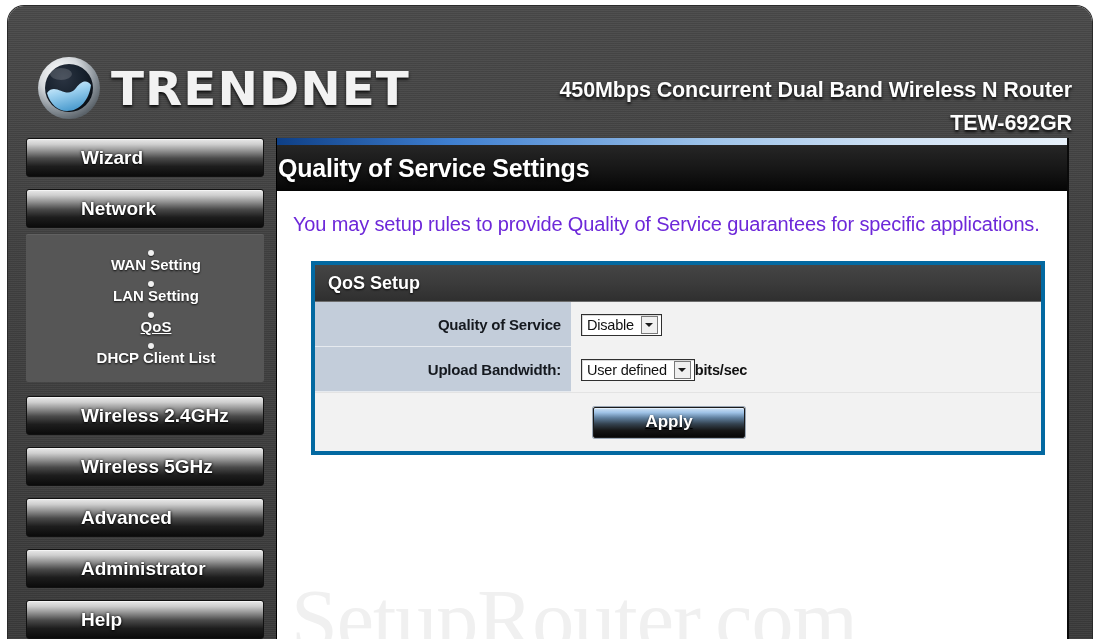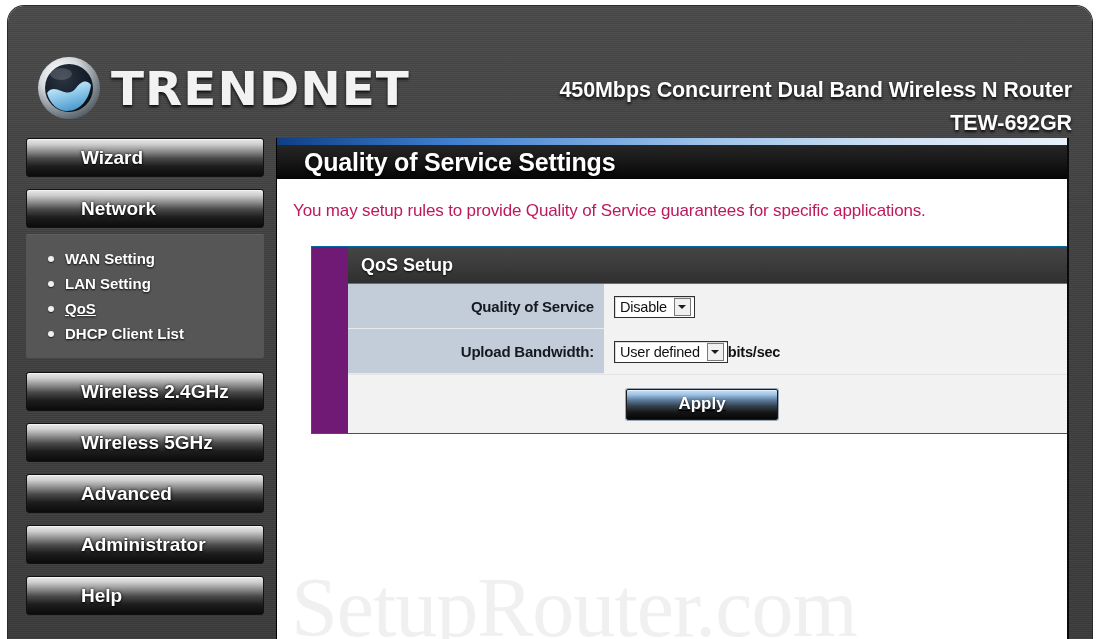--- a/index.html
+++ b/index.html
@@ -119,20 +119,21 @@
     border-radius: 2px;
     margin: -6px 0 14px 0;
     padding: 12px 0 12px 0;
     box-shadow: inset 0 1px 0 rgba(255,255,255,0.07);
   }
   .sub-item {
     display: flex;
     align-items: center;
     padding: 4px 0 4px 22px;
     cursor: pointer;
+    flex-direction: column;
   }
   .sub-bullet {
     width: 6px;
     height: 6px;
     border-radius: 50%;
     background: #f0f0f0;
     margin-right: 11px;
     flex: 0 0 auto;
     box-shadow: 0 1px 1px rgba(0,0,0,0.6);
   }
@@ -157,55 +158,54 @@
     background: #ffffff;
     border-left: 1px solid #000;
     border-right: 2px solid #0a0a0a;
     overflow: hidden;
   }
   #accent-bar {
     height: 7px;
     background: linear-gradient(to right, #0e3f86 0%, #3f7fd0 22%, #9fc4ea 55%, #cfe1f4 78%, #e8f1fa 100%);
   }
   #page-title-bar {
-    height: 34px;
+    height: 46px;
     background: linear-gradient(to bottom, #262626 0%, #171717 50%, #050505 100%);
     display: flex;
     align-items: center;
-    padding-left: 27px;
+    padding-left: 1px;
   }
   #page-title {
     font-size: 25px;
     font-weight: bold;
     color: #ffffff;
     text-shadow: 0 2px 3px rgba(0,0,0,0.95);
     letter-spacing: -0.2px;
   }
   #content-body {
     background: #ffffff;
     padding: 22px 0 0 0;
     height: 455px;
     position: relative;
   }
   #page-desc {
-    font-size: 17px;
-    color: #be185d;
+    font-size: 20px;
+    color: #6d28d9;
     padding: 0 0 0 16px;
     letter-spacing: -0.15px;
   }
 
   
   #qos-box {
     margin: 25px 0 0 34px;
     width: 726px;
-    border: 1px solid #0369a1;
-    background: #701a75;
+    border: 4px solid #0369a1;
+    background: #fef9c3;
     position: relative;
     z-index: 2;
-    padding-left: 36px;
   }
   #qos-box-header {
     height: 36px;
     background: linear-gradient(to bottom, #454545 0%, #3a3a3a 55%, #2f2f2f 100%);
     display: flex;
     align-items: center;
     padding-left: 13px;
     border-bottom: 1px solid #6d6d6d;
   }
   #qos-box-title {

